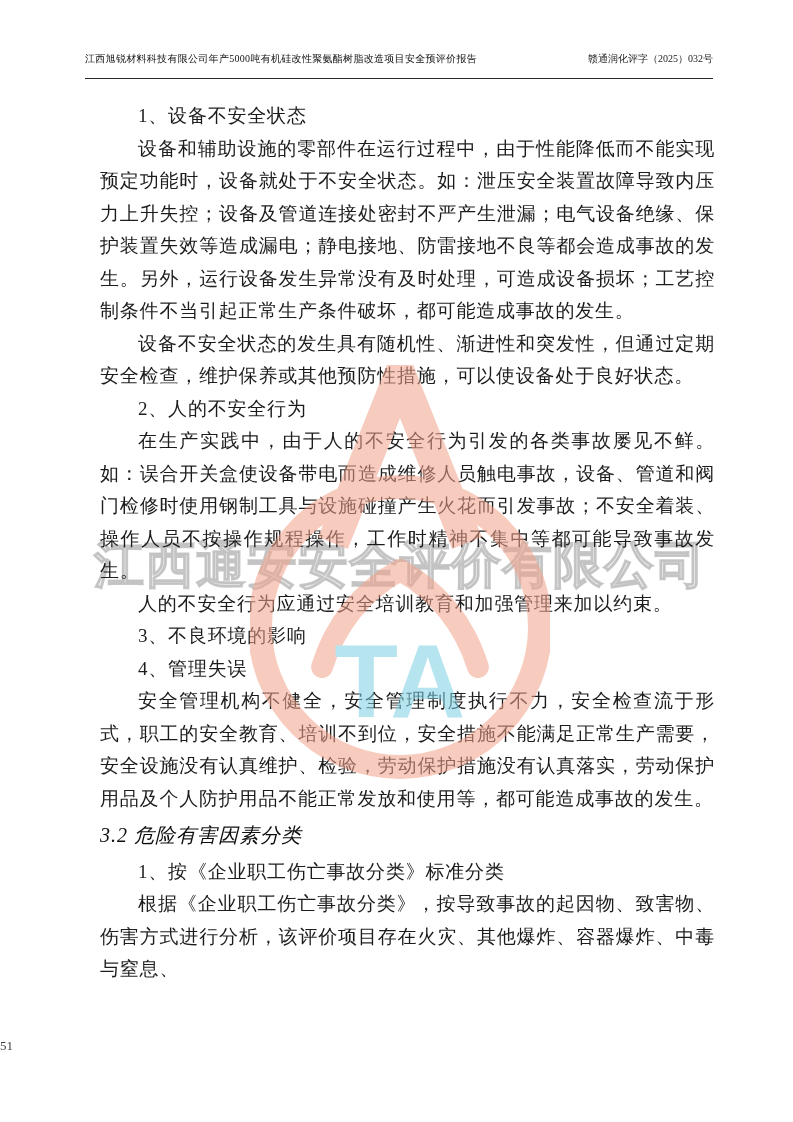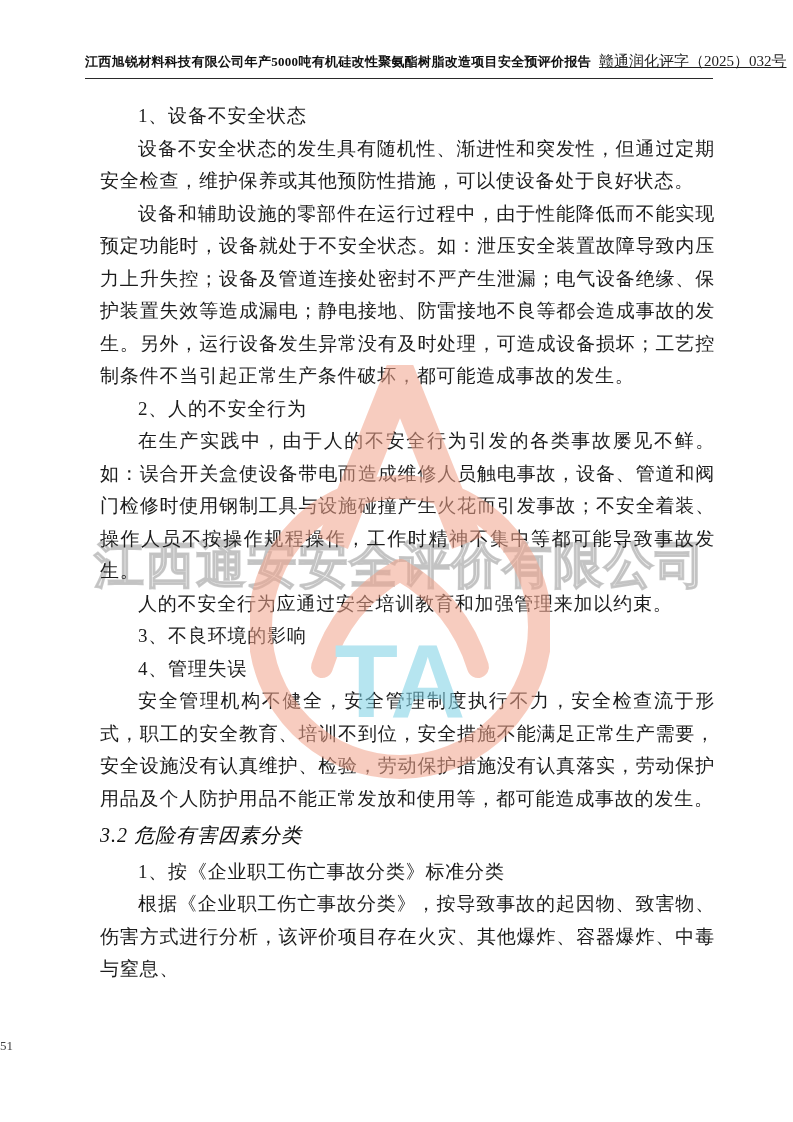--- a/index.html
+++ b/index.html
@@ -12,25 +12,25 @@
     font-family:"Liberation Serif","DejaVu Serif",serif;
     color:#1c1c1c;
   }
   
   .header{
     position:absolute;top:52px;left:85px;right:80px;
     display:flex;justify-content:space-between;align-items:flex-end;
     z-index:3;
   }
   .header .title{
-    font-size:13px;font-weight:bold;color:#111;
+    font-size:10px;font-weight:normal;color:#111;
     letter-spacing:0.3px;white-space:nowrap;
   }
   .header .docno{
-    font-size:15px;color:#222;white-space:nowrap;margin-left:8px;text-decoration:underline;
+    font-size:10px;color:#222;white-space:nowrap;margin-left:8px;
   }
   .header-rule{
     position:absolute;top:78px;left:85px;right:80px;
     border-top:1.6px solid #2a2a2a;z-index:3;
   }
   
   .content{
     position:absolute;top:100px;left:100px;right:78px;
     z-index:1;
     font-size:19px;line-height:32.5px;letter-spacing:0.8px;
@@ -71,22 +71,22 @@
   <div class="wm-company">江西通安安全评价有限公司</div>
 
   <div class="header">
     <span class="title">江西旭锐材料科技有限公司年产5000吨有机硅改性聚氨酯树脂改造项目安全预评价报告</span>
     <span class="docno">赣通润化评字（2025）032号</span>
   </div>
   <div class="header-rule"></div>
 
   <div class="content">
     <p class="para">1、设备不安全状态</p>
+    <p class="para">设备和辅助设施的零部件在运行过程中，由于性能降低而不能实现预定功能时，设备就处于不安全状态。如：泄压安全装置故障导致内压力上升失控；设备及管道连接处密封不严产生泄漏；电气设备绝缘、保护装置失效等造成漏电；静电接地、防雷接地不良等都会造成事故的发生。另外，运行设备发生异常没有及时处理，可造成设备损坏；工艺控制条件不当引起正常生产条件破坏，都可能造成事故的发生。</p>
     <p class="para">设备不安全状态的发生具有随机性、渐进性和突发性，但通过定期安全检查，维护保养或其他预防性措施，可以使设备处于良好状态。</p>
-    <p class="para">设备和辅助设施的零部件在运行过程中，由于性能降低而不能实现预定功能时，设备就处于不安全状态。如：泄压安全装置故障导致内压力上升失控；设备及管道连接处密封不严产生泄漏；电气设备绝缘、保护装置失效等造成漏电；静电接地、防雷接地不良等都会造成事故的发生。另外，运行设备发生异常没有及时处理，可造成设备损坏；工艺控制条件不当引起正常生产条件破坏，都可能造成事故的发生。</p>
     <p class="para">2、人的不安全行为</p>
     <p class="para">在生产实践中，由于人的不安全行为引发的各类事故屡见不鲜。如：误合开关盒使设备带电而造成维修人员触电事故，设备、管道和阀门检修时使用钢制工具与设施碰撞产生火花而引发事故；不安全着装、操作人员不按操作规程操作，工作时精神不集中等都可能导致事故发生。</p>
     <p class="para">人的不安全行为应通过安全培训教育和加强管理来加以约束。</p>
     <p class="para">3、不良环境的影响</p>
     <p class="para">4、管理失误</p>
     <p class="para">安全管理机构不健全，安全管理制度执行不力，安全检查流于形式，职工的安全教育、培训不到位，安全措施不能满足正常生产需要，安全设施没有认真维护、检验，劳动保护措施没有认真落实，劳动保护用品及个人防护用品不能正常发放和使用等，都可能造成事故的发生。</p>
     <p class="section-head">3.2 危险有害因素分类</p>
     <p class="para">1、按《企业职工伤亡事故分类》标准分类</p>
     <p class="para">根据《企业职工伤亡事故分类》，按导致事故的起因物、致害物、伤害方式进行分析，该评价项目存在火灾、其他爆炸、容器爆炸、中毒与窒息、</p>
   </div>

